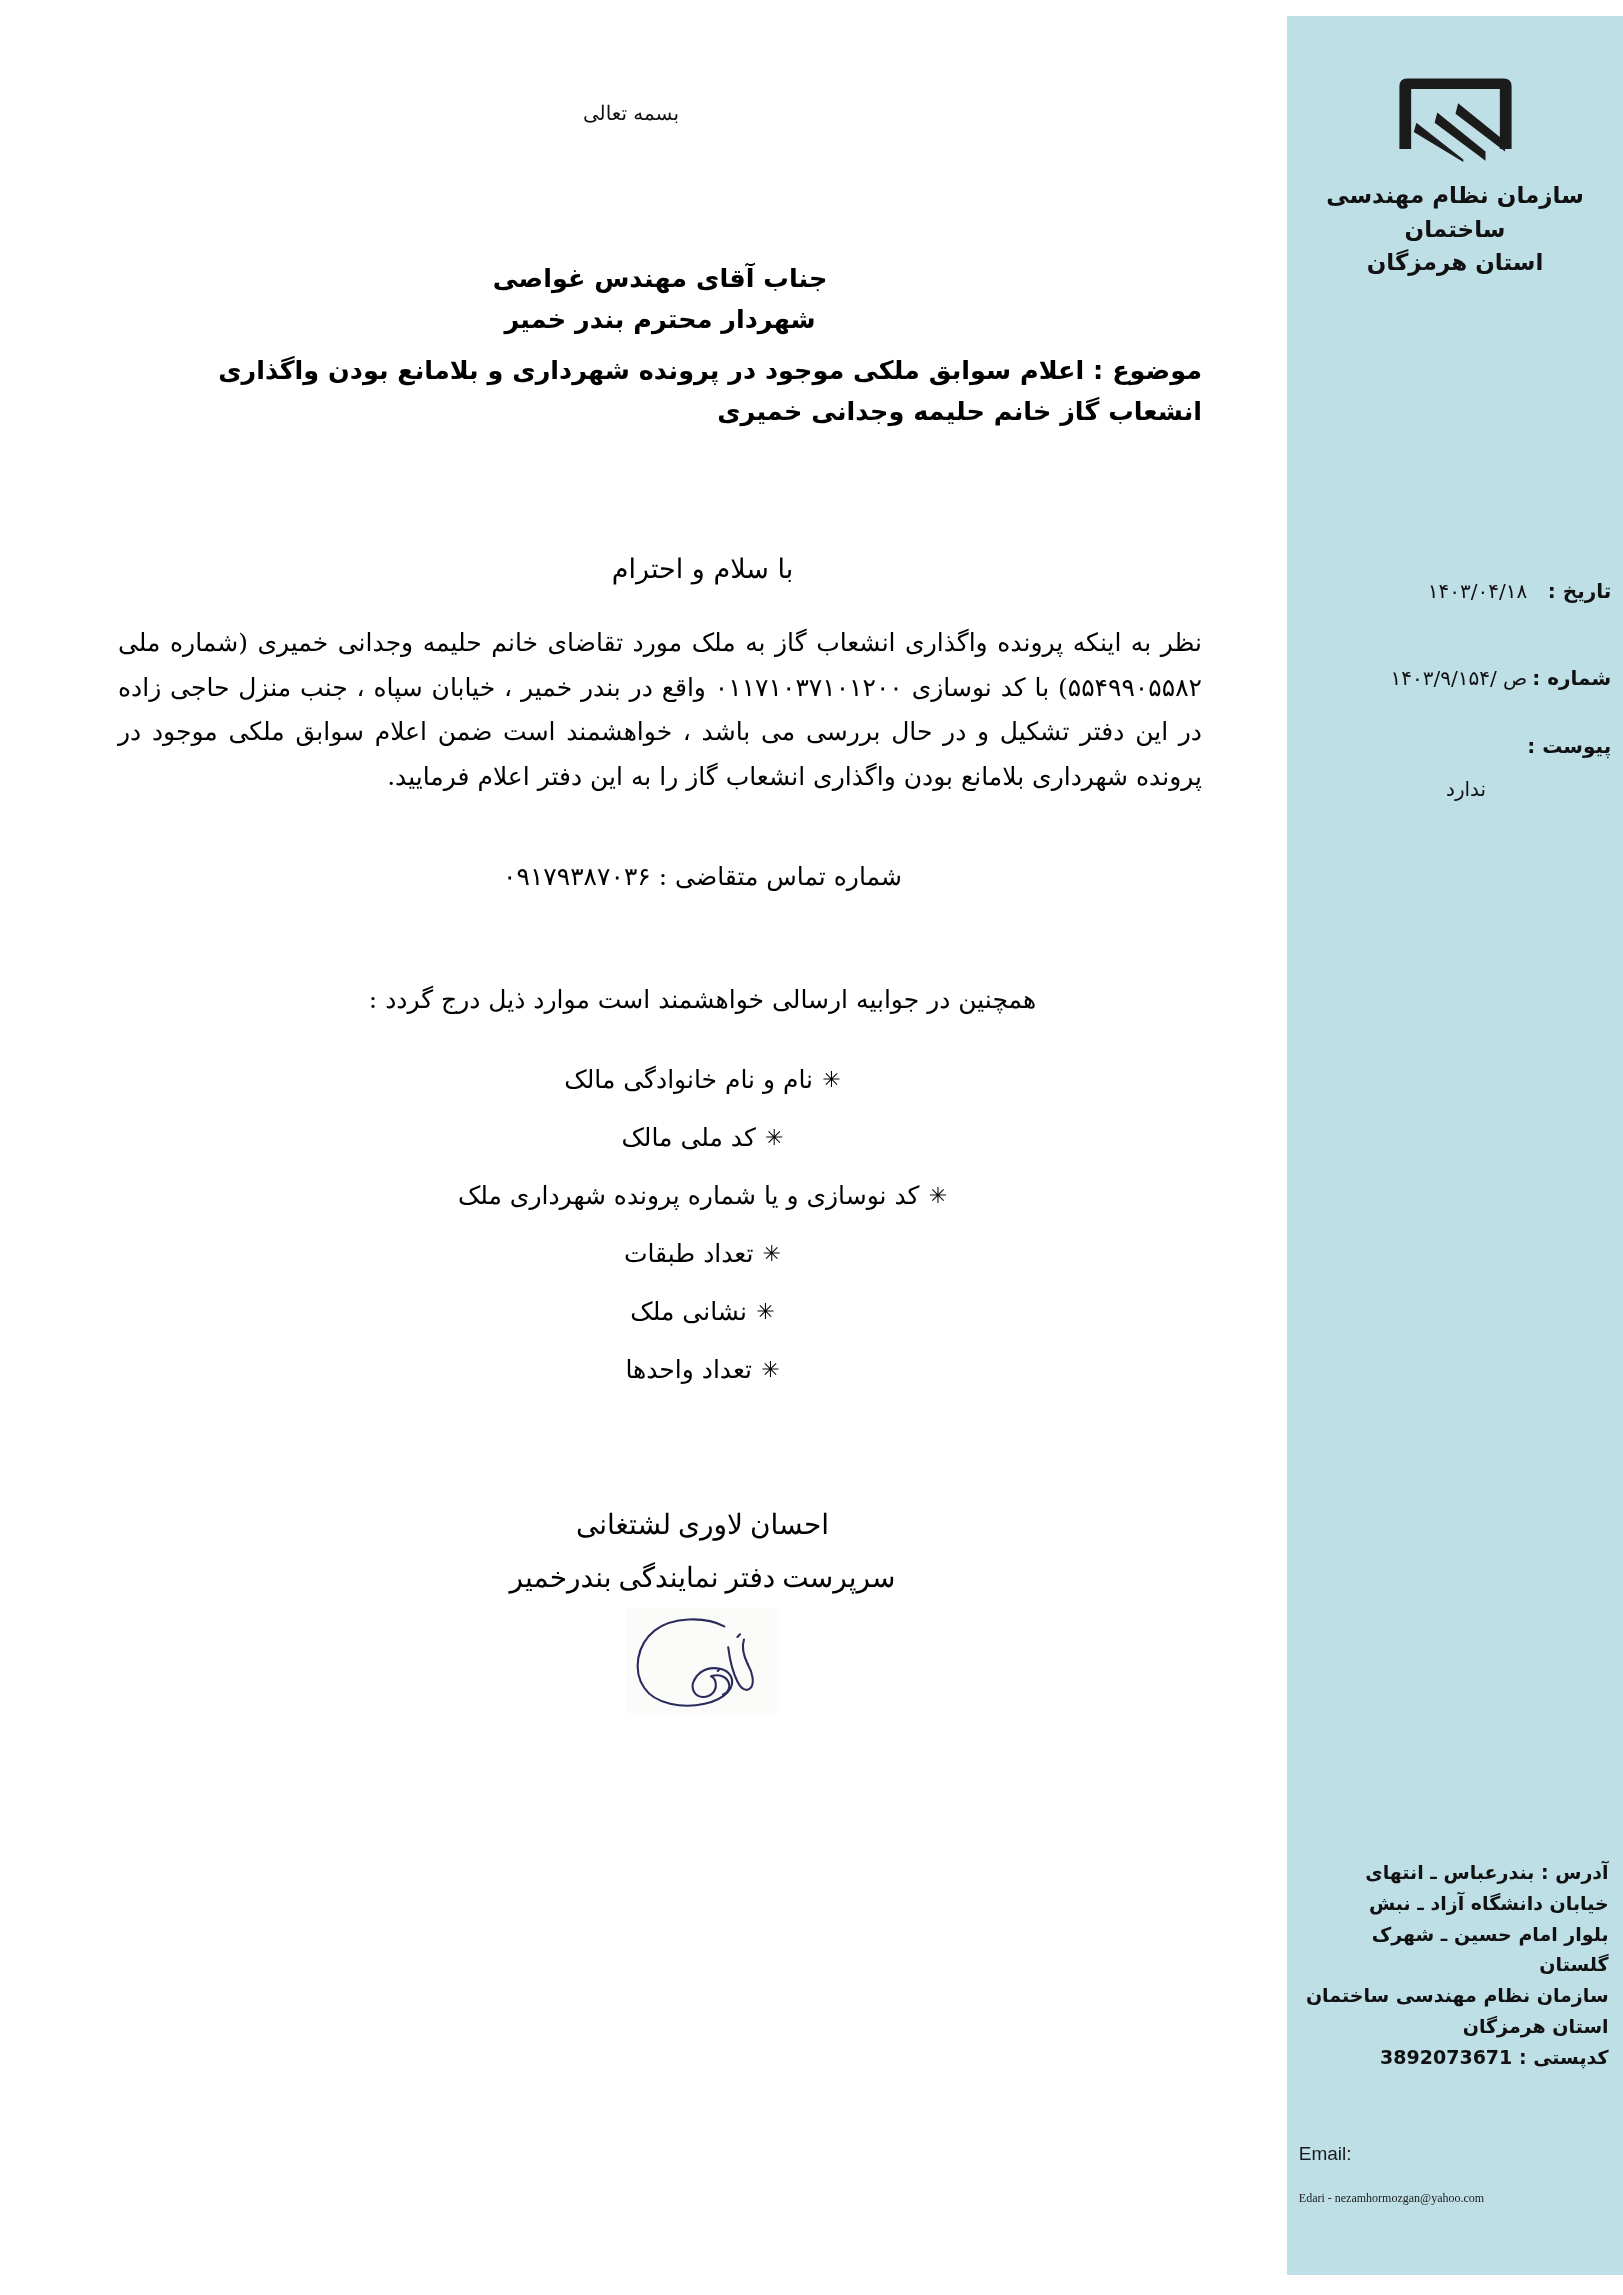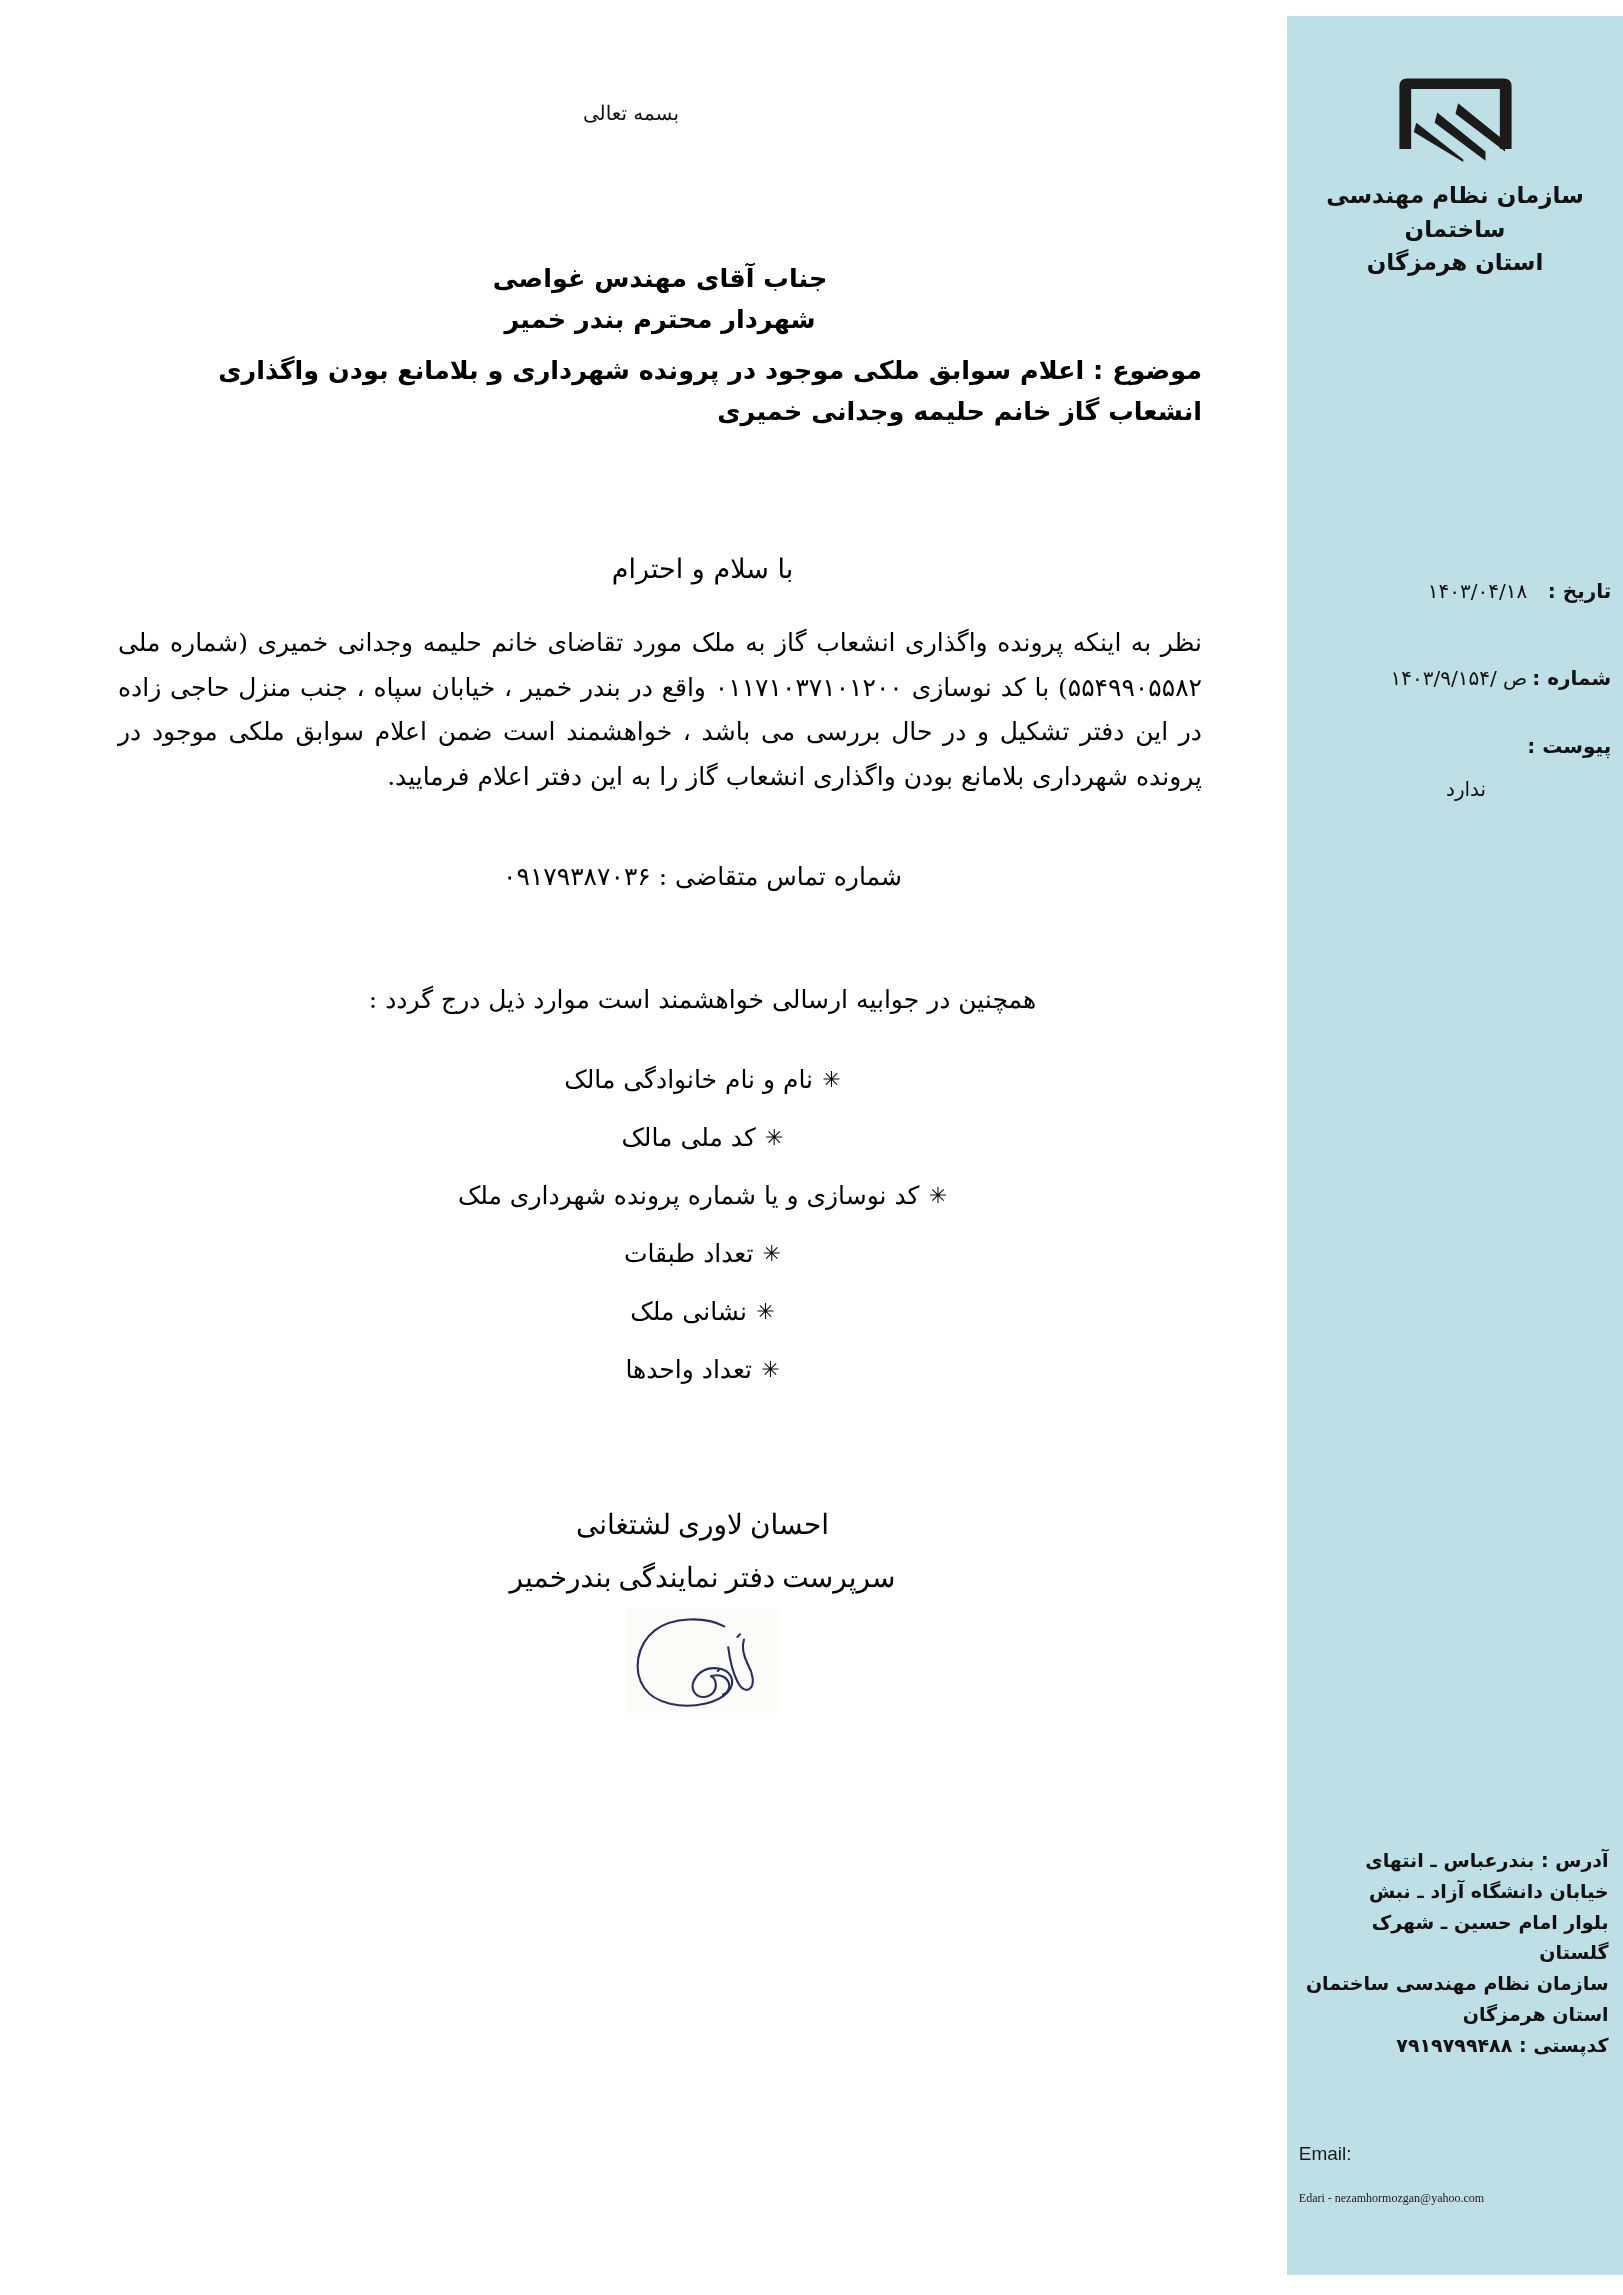--- a/index.html
+++ b/index.html
@@ -85,21 +85,21 @@
   .meta-attach-value {
     margin-top: 9.2px;
     text-align: center;
     font-size: 20px;
     padding-left: 19.6px;
   }
 
   
   .address-block {
     position: absolute;
-    bottom: 215px;
+    bottom: 203px;
     right: 14.4px;
     left: 14.4px;
     direction: rtl;
     font-weight: bold;
     font-size: 19px;
     line-height: 1.62;
     color: #111111;
     text-align: right;
   }
   .address-block p { margin: 0; }
@@ -298,21 +298,21 @@
 
     <div class="address-block">
       <p>آدرس : بندرعباس ـ انتهای</p>
       <p>خیابان دانشگاه آزاد ـ نبش</p>
       <p>بلوار امام حسین ـ شهرک</p>
       <p>گلستان</p>
       <p>سازمان نظام مهندسی ساختمان</p>
       <p>استان هرمزگان</p>
       <p class="postal">
         <span>کدپستی :</span>
-        <span>۷۹۱۹۷۹۹۴۸۸</span>
+        <span>3892073671</span>
       </p>
     </div>
 
     <div class="email-block">
       <span class="email-label">Email:</span>
       <span class="email-addr">Edari - nezamhormozgan@yahoo.com</span>
     </div>
 
   </div>
 

